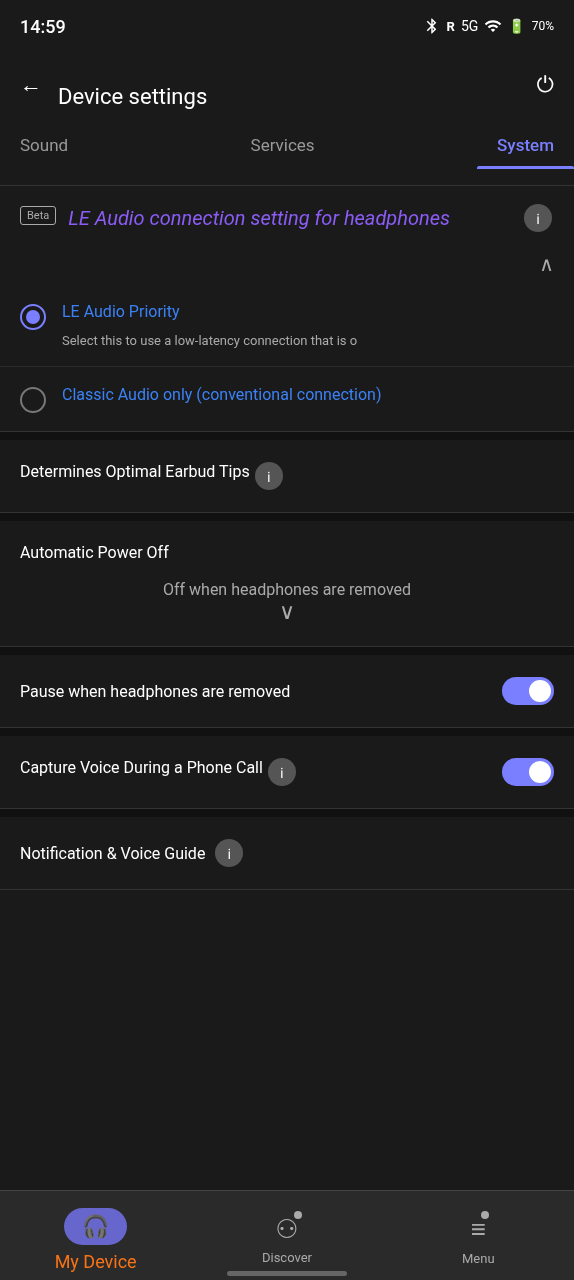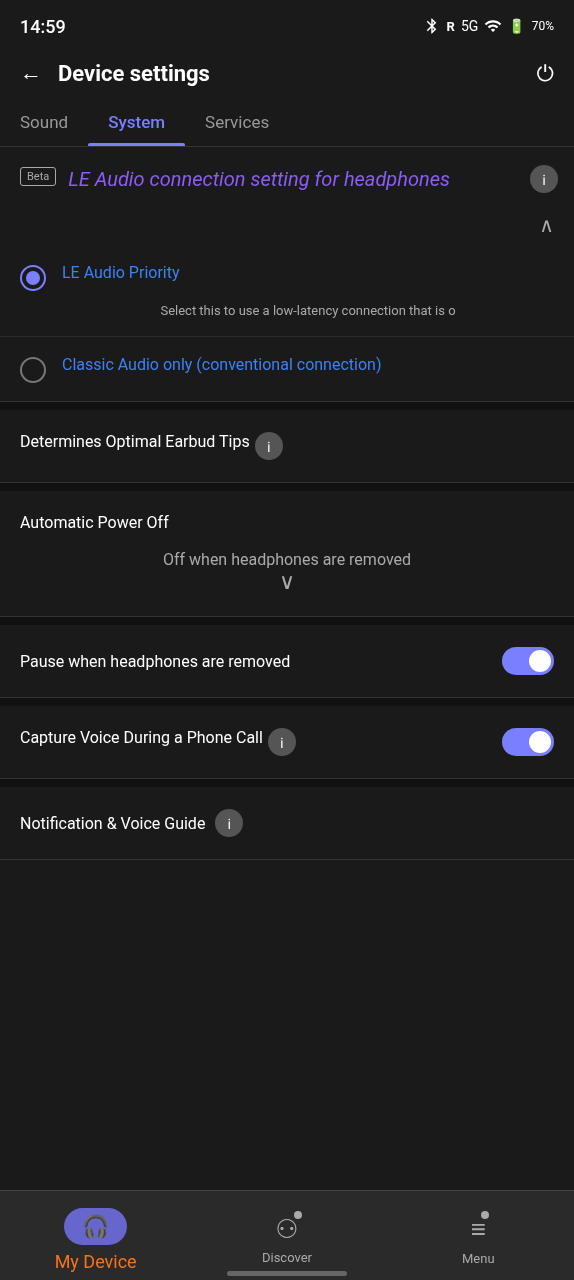--- a/index.html
+++ b/index.html
@@ -54,36 +54,37 @@
       align-items: center;
       gap: 16px;
     }
     .back-arrow {
       font-size: 22px;
       color: #fff;
       cursor: pointer;
     }
     .header-title {
       font-size: 22px;
-      font-weight: 700;
-      color: #fff;
+      font-weight: 400;
+      color: #fff;
+      margin-top: 24px;
     }
     .power-icon {
       font-size: 22px;
       color: #fff;
       cursor: pointer;
     }
 
     
     .tabs {
       display: flex;
-      justify-content: flex-start;
+      justify-content: space-between;
       background: #1a1a1a;
       border-bottom: 1px solid #333;
-      padding-bottom: 0;
+      padding-bottom: 16px;
     }
     .tab {
       padding: 14px 20px;
       font-size: 17px;
       color: #999;
       cursor: pointer;
       position: relative;
       font-weight: 400;
     }
     .tab.active {
@@ -109,21 +110,21 @@
     
     .section {
       border-bottom: 1px solid #333;
     }
 
     
     .le-audio-header {
       display: flex;
       align-items: center;
       justify-content: space-between;
-      padding: 18px 16px 16px 20px;
+      padding: 18px 22px 16px 20px;
     }
     .le-audio-left {
       display: flex;
       align-items: flex-start;
       gap: 12px;
       flex: 1;
     }
     .beta-badge {
       background: transparent;
       border: 1.5px solid #aaa;
@@ -203,22 +204,21 @@
       flex: 1;
     }
     .radio-label {
       font-size: 16px;
       color: #3b82f6;
       font-weight: 400;
     }
     .radio-sublabel {
       font-size: 13px;
       color: #aaa;
-      margin-top: 21px;
-      text-align: center;
+      margin-top: 12px;
     }
 
     
     .setting-row {
       display: flex;
       align-items: center;
       justify-content: space-between;
       padding: 22px 20px;
       border-bottom: 1px solid #333;
     }
@@ -389,25 +389,25 @@
     <span class="back-arrow">←</span>
     <span class="header-title">Device settings</span>
   </div>
   <span class="power-icon">⏻</span>
 </div>
 
 <div class="tabs">
   <div class="tab">
     <span>Sound</span>
   </div>
+  <div class="tab">
+    <span>Services</span>
+  </div>
   <div class="tab active">
     <span>System</span>
-  </div>
-  <div class="tab">
-    <span>Services</span>
   </div>
 </div>
 
 <div class="content">
 
   <div class="section">
     <div class="le-audio-header">
       <div class="le-audio-left">
         <span class="beta-badge">Beta</span>
         <span class="le-audio-text">LE Audio connection setting for headphones</span>

